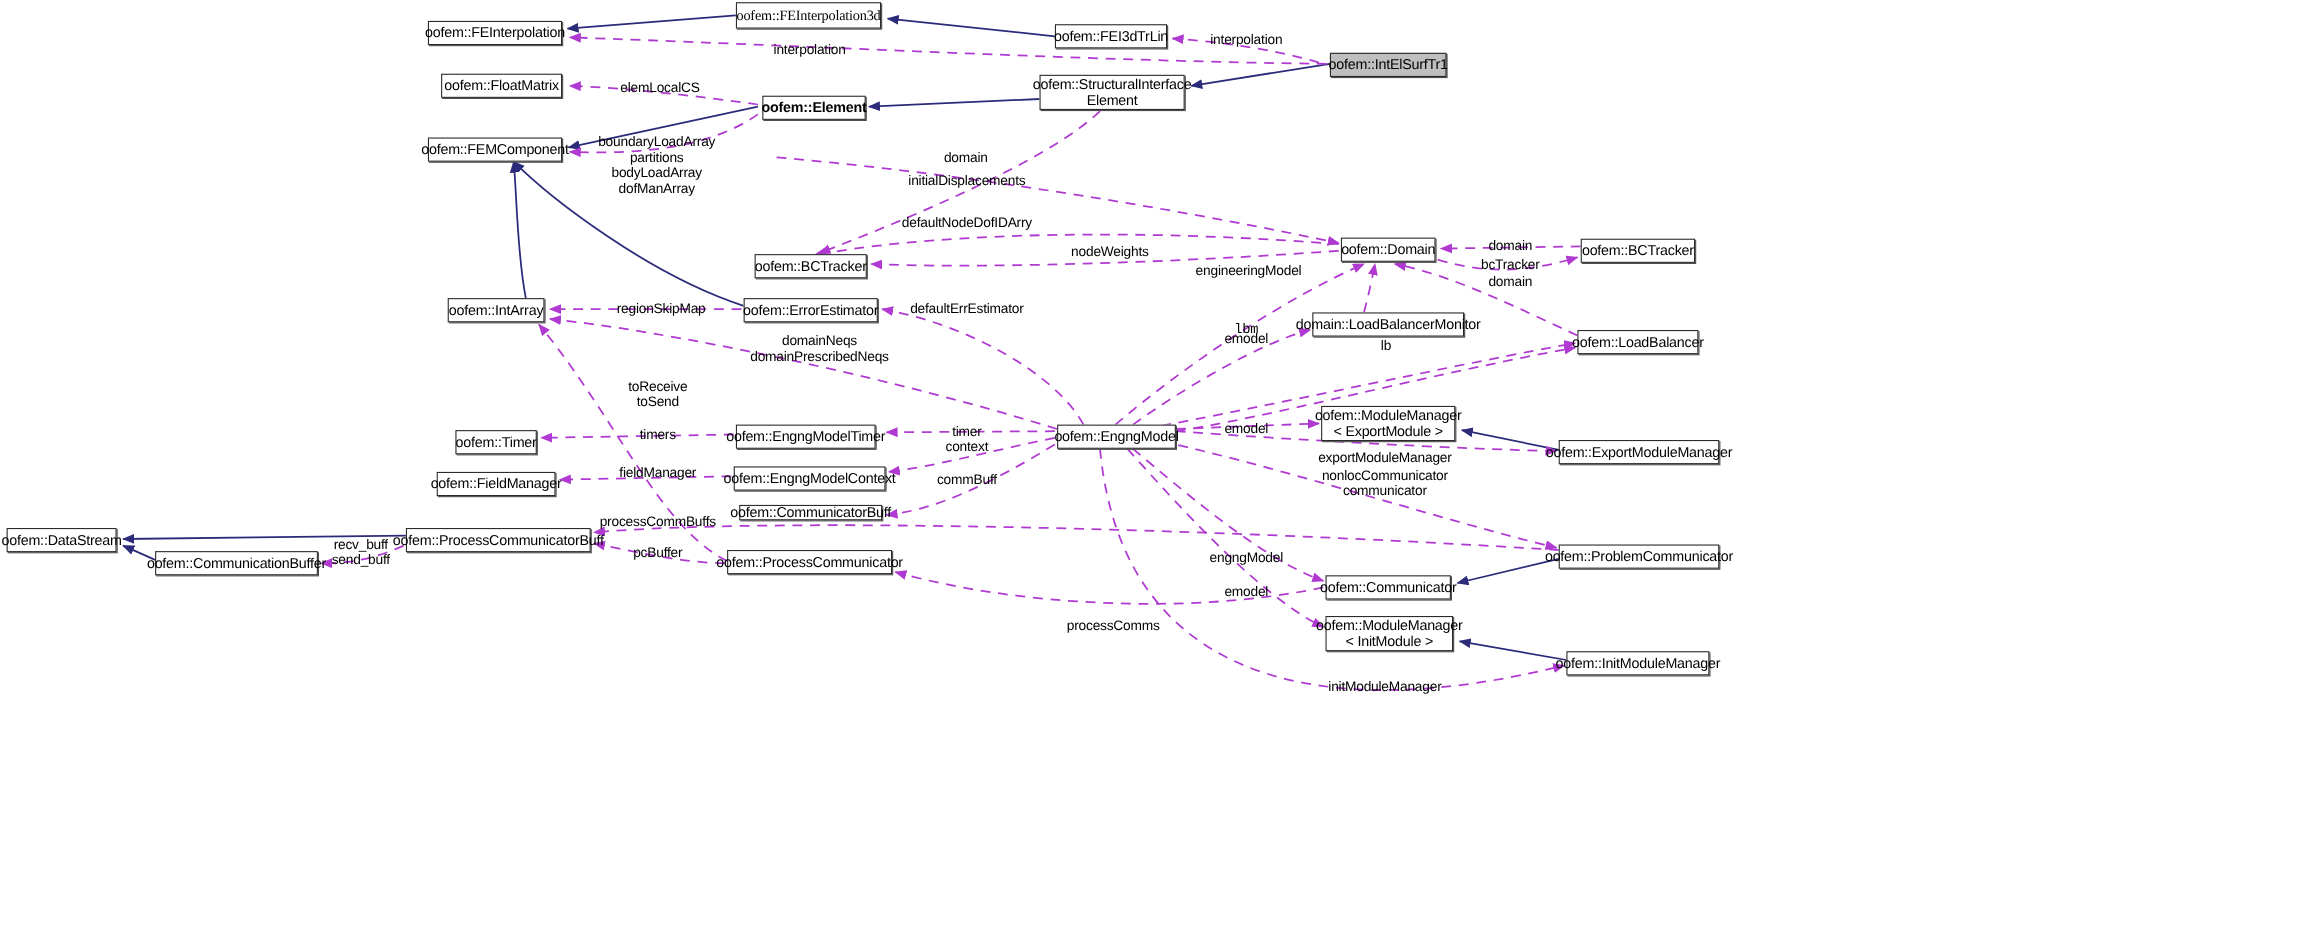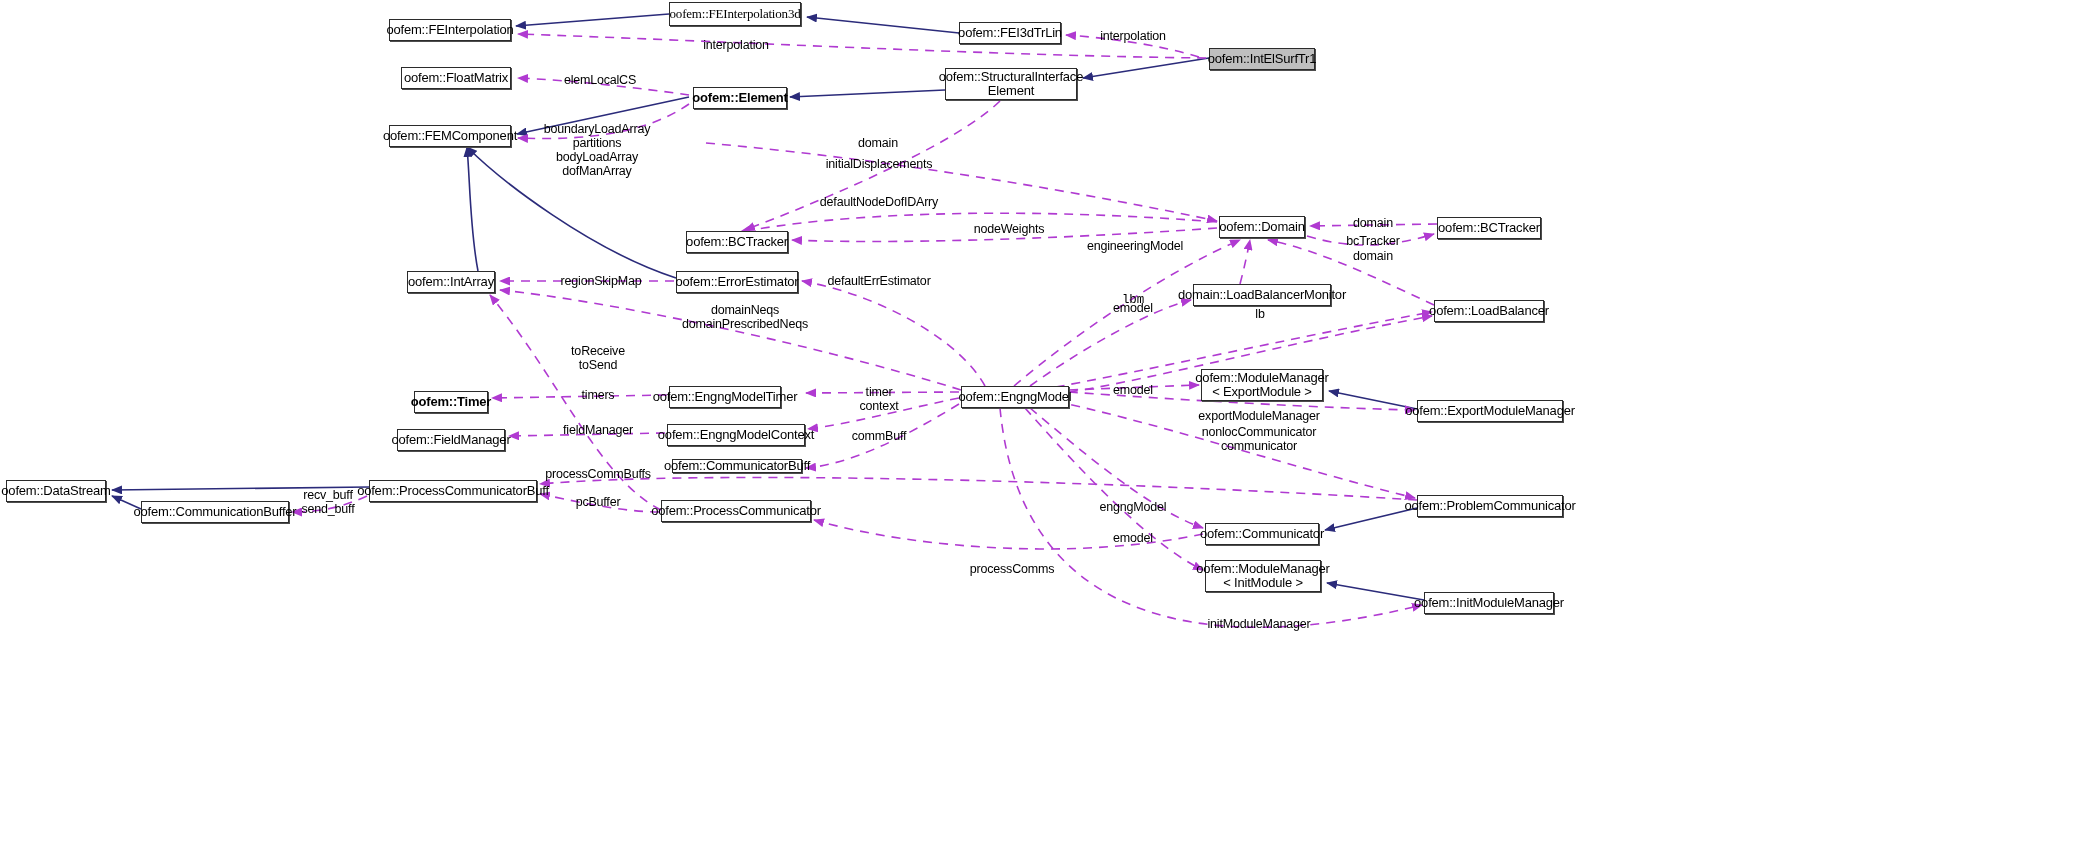--- a/index.html
+++ b/index.html
@@ -177,22 +177,22 @@
       <div class="node" style="left: 389px; top: 125px; width: 122px; height: 22px;">oofem::FEMComponent</div>
       <div class="node" style="left: 1219px; top: 216px; width: 86px; height: 22px;">oofem::Domain</div>
       <div class="node" style="left: 1437px; top: 217px; width: 104px; height: 22px;">oofem::BCTracker</div>
       <div class="node" style="left: 686px; top: 231px; width: 102px; height: 22px;">oofem::BCTracker</div>
       <div class="node" style="left: 407px; top: 271px; width: 88px; height: 22px;">oofem::IntArray</div>
       <div class="node" style="left: 676px; top: 271px; width: 122px; height: 22px;">oofem::ErrorEstimator</div>
       <div class="node" style="left: 1193px; top: 284px; width: 138px; height: 22px;">domain::LoadBalancerMonitor</div>
       <div class="node" style="left: 1434px; top: 300px; width: 110px; height: 22px;">oofem::LoadBalancer</div>
       <div class="node" style="left: 1201px; top: 369px; width: 122px; height: 32px;">oofem::ModuleManager
 &lt; ExportModule &gt;</div>
-      <div class="node" style="left: 414px; top: 391px; width: 74px; height: 22px; font-weight: bold;">oofem::Timer</div>
-      <div class="node" style="left: 669px; top: 386px; width: 112px; height: 22px;">oofem::EngngModelTimer</div>
+      <div class="node" style="left: 414px; top: 391px; width: 74px; height: 22px;">oofem::Timer</div>
+      <div class="node" style="left: 669px; top: 386px; width: 127px; height: 22px;">oofem::EngngModelTimer</div>
       <div class="node" style="left: 961px; top: 386px; width: 108px; height: 22px;">oofem::EngngModel</div>
       <div class="node" style="left: 1417px; top: 400px; width: 146px; height: 22px;">oofem::ExportModuleManager</div>
       <div class="node" style="left: 397px; top: 429px; width: 108px; height: 22px;">oofem::FieldManager</div>
       <div class="node" style="left: 667px; top: 424px; width: 138px; height: 22px;">oofem::EngngModelContext</div>
       <div class="node" style="left: 672px; top: 459px; width: 130px; height: 14px;">oofem::CommunicatorBuff</div>
       <div class="node" style="left: 6px; top: 480px; width: 100px; height: 22px;">oofem::DataStream</div>
       <div class="node" style="left: 369px; top: 480px; width: 168px; height: 22px;">oofem::ProcessCommunicatorBuff</div>
       <div class="node" style="left: 141px; top: 501px; width: 148px; height: 22px;">oofem::CommunicationBuffer</div>
       <div class="node" style="left: 661px; top: 500px; width: 150px; height: 22px;">oofem::ProcessCommunicator</div>
       <div class="node" style="left: 1417px; top: 495px; width: 146px; height: 22px;">oofem::ProblemCommunicator</div>

